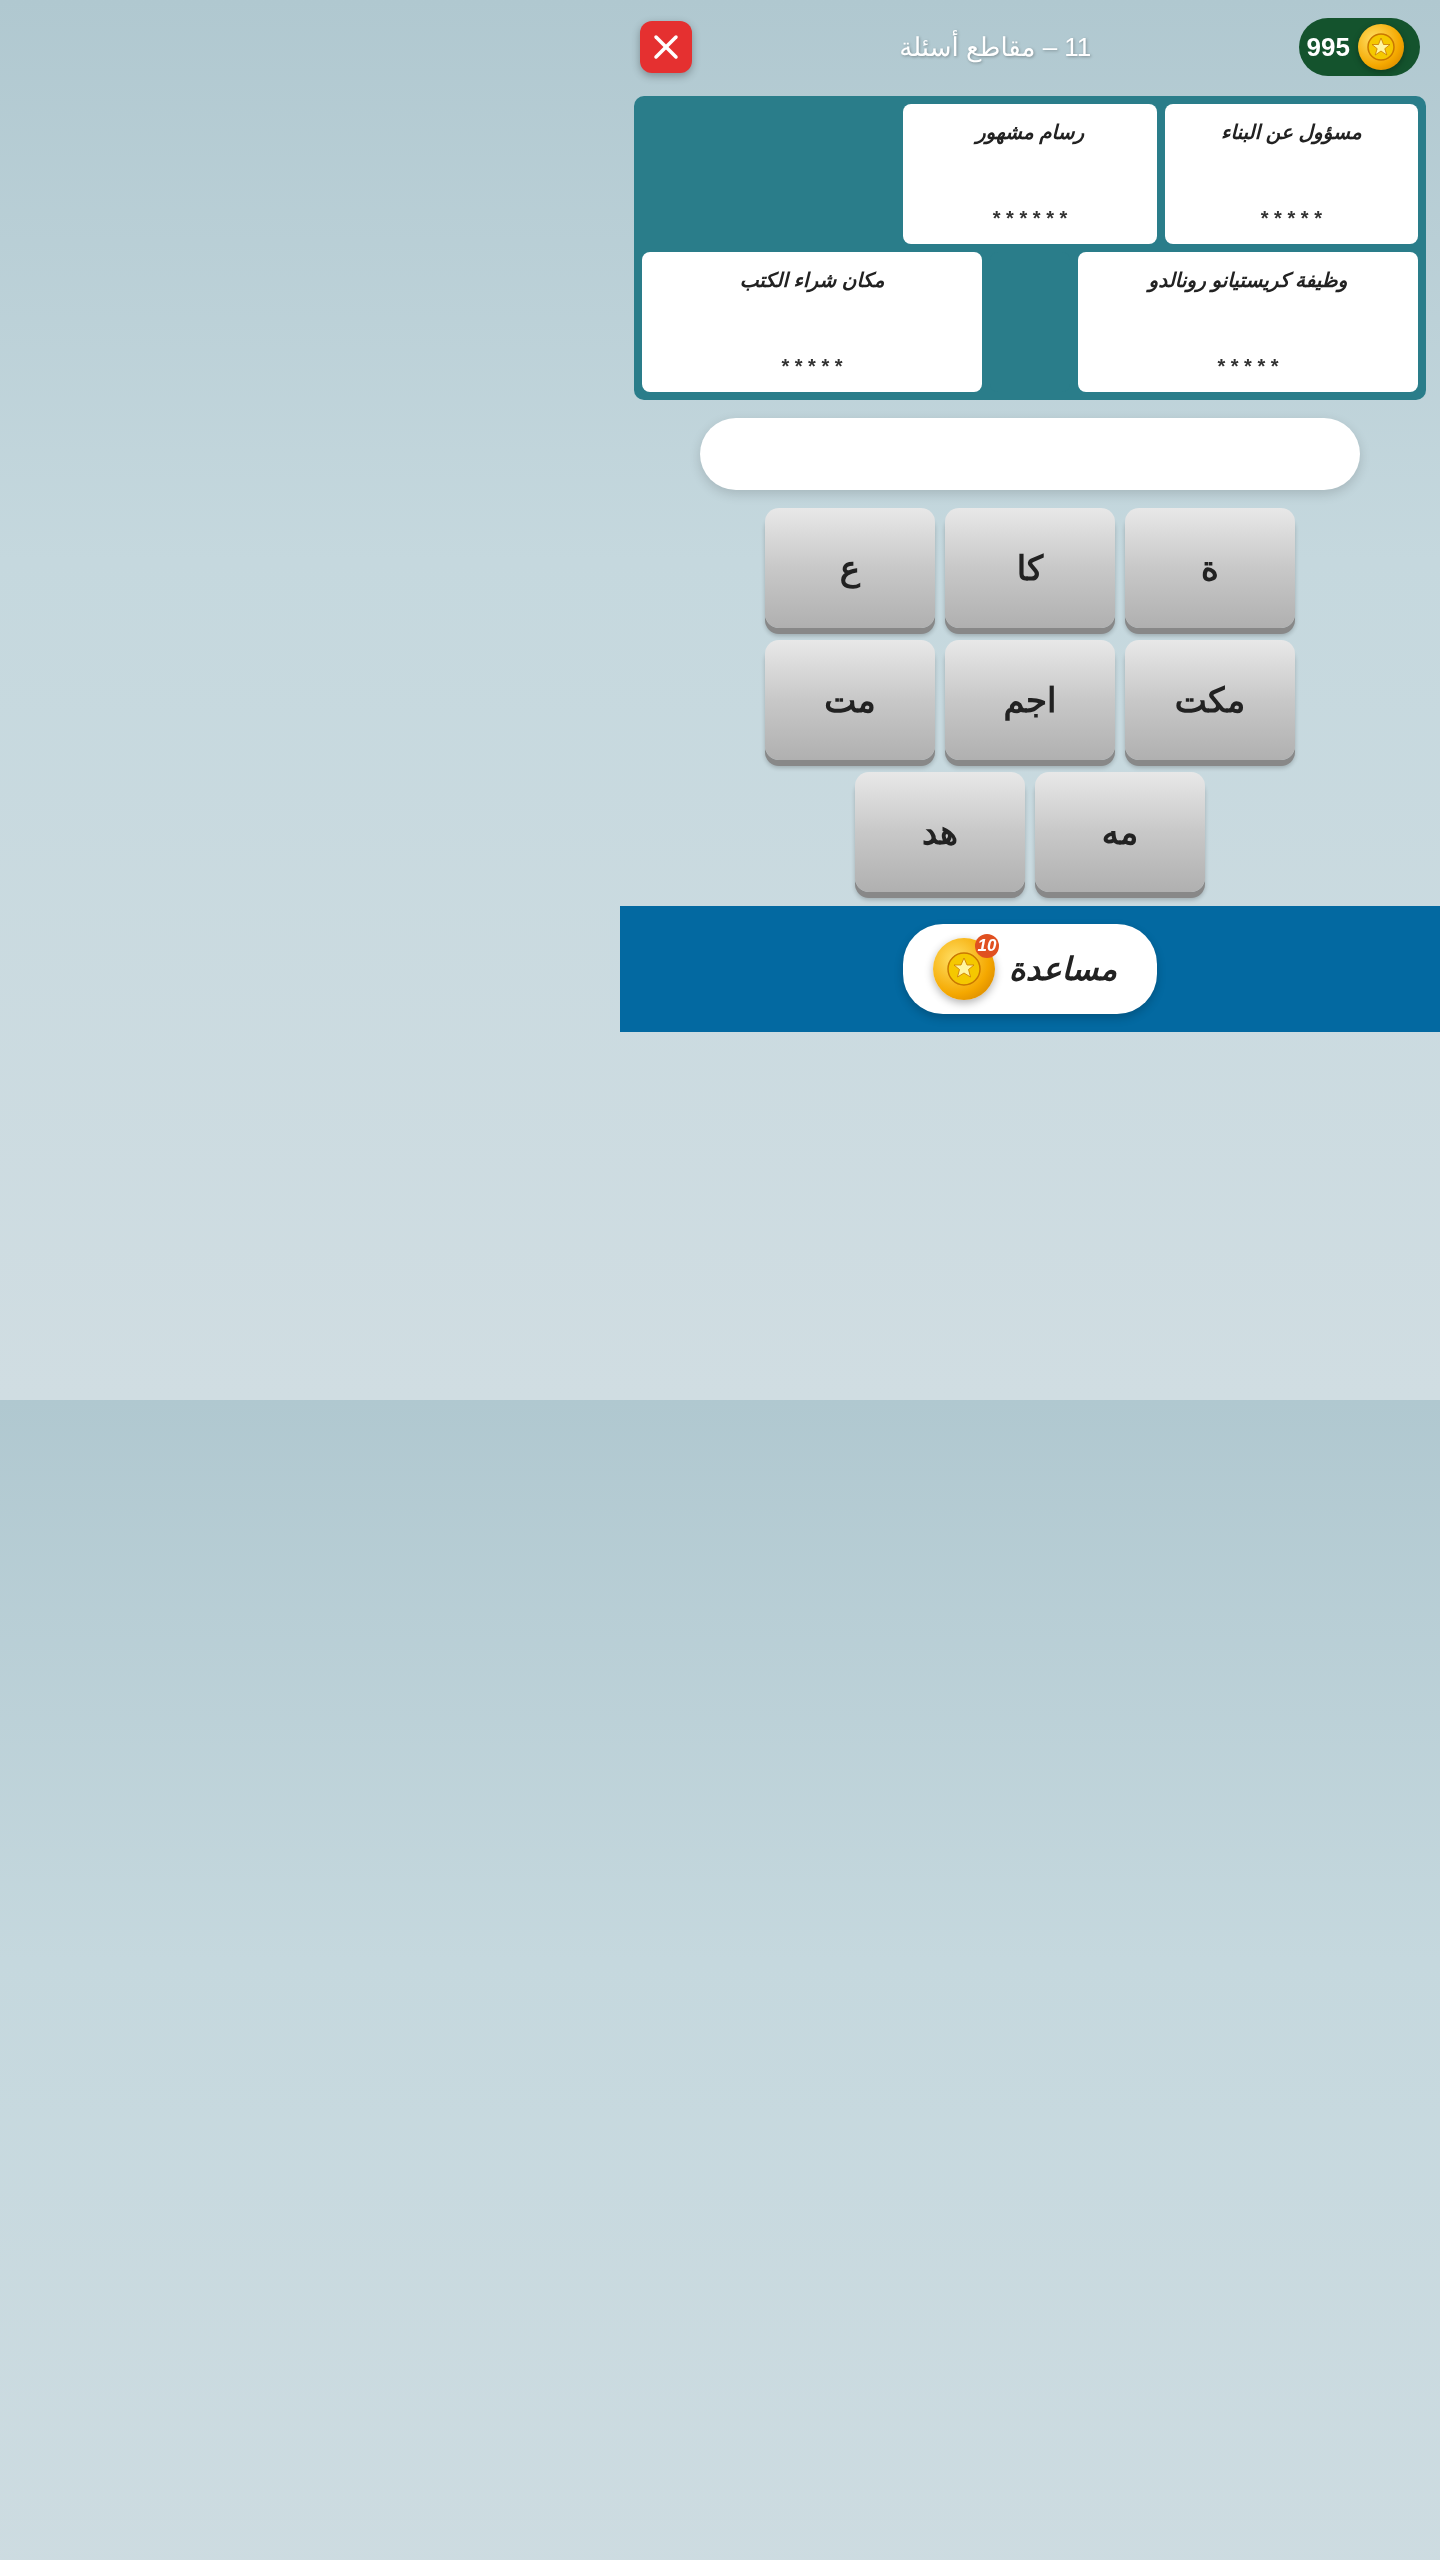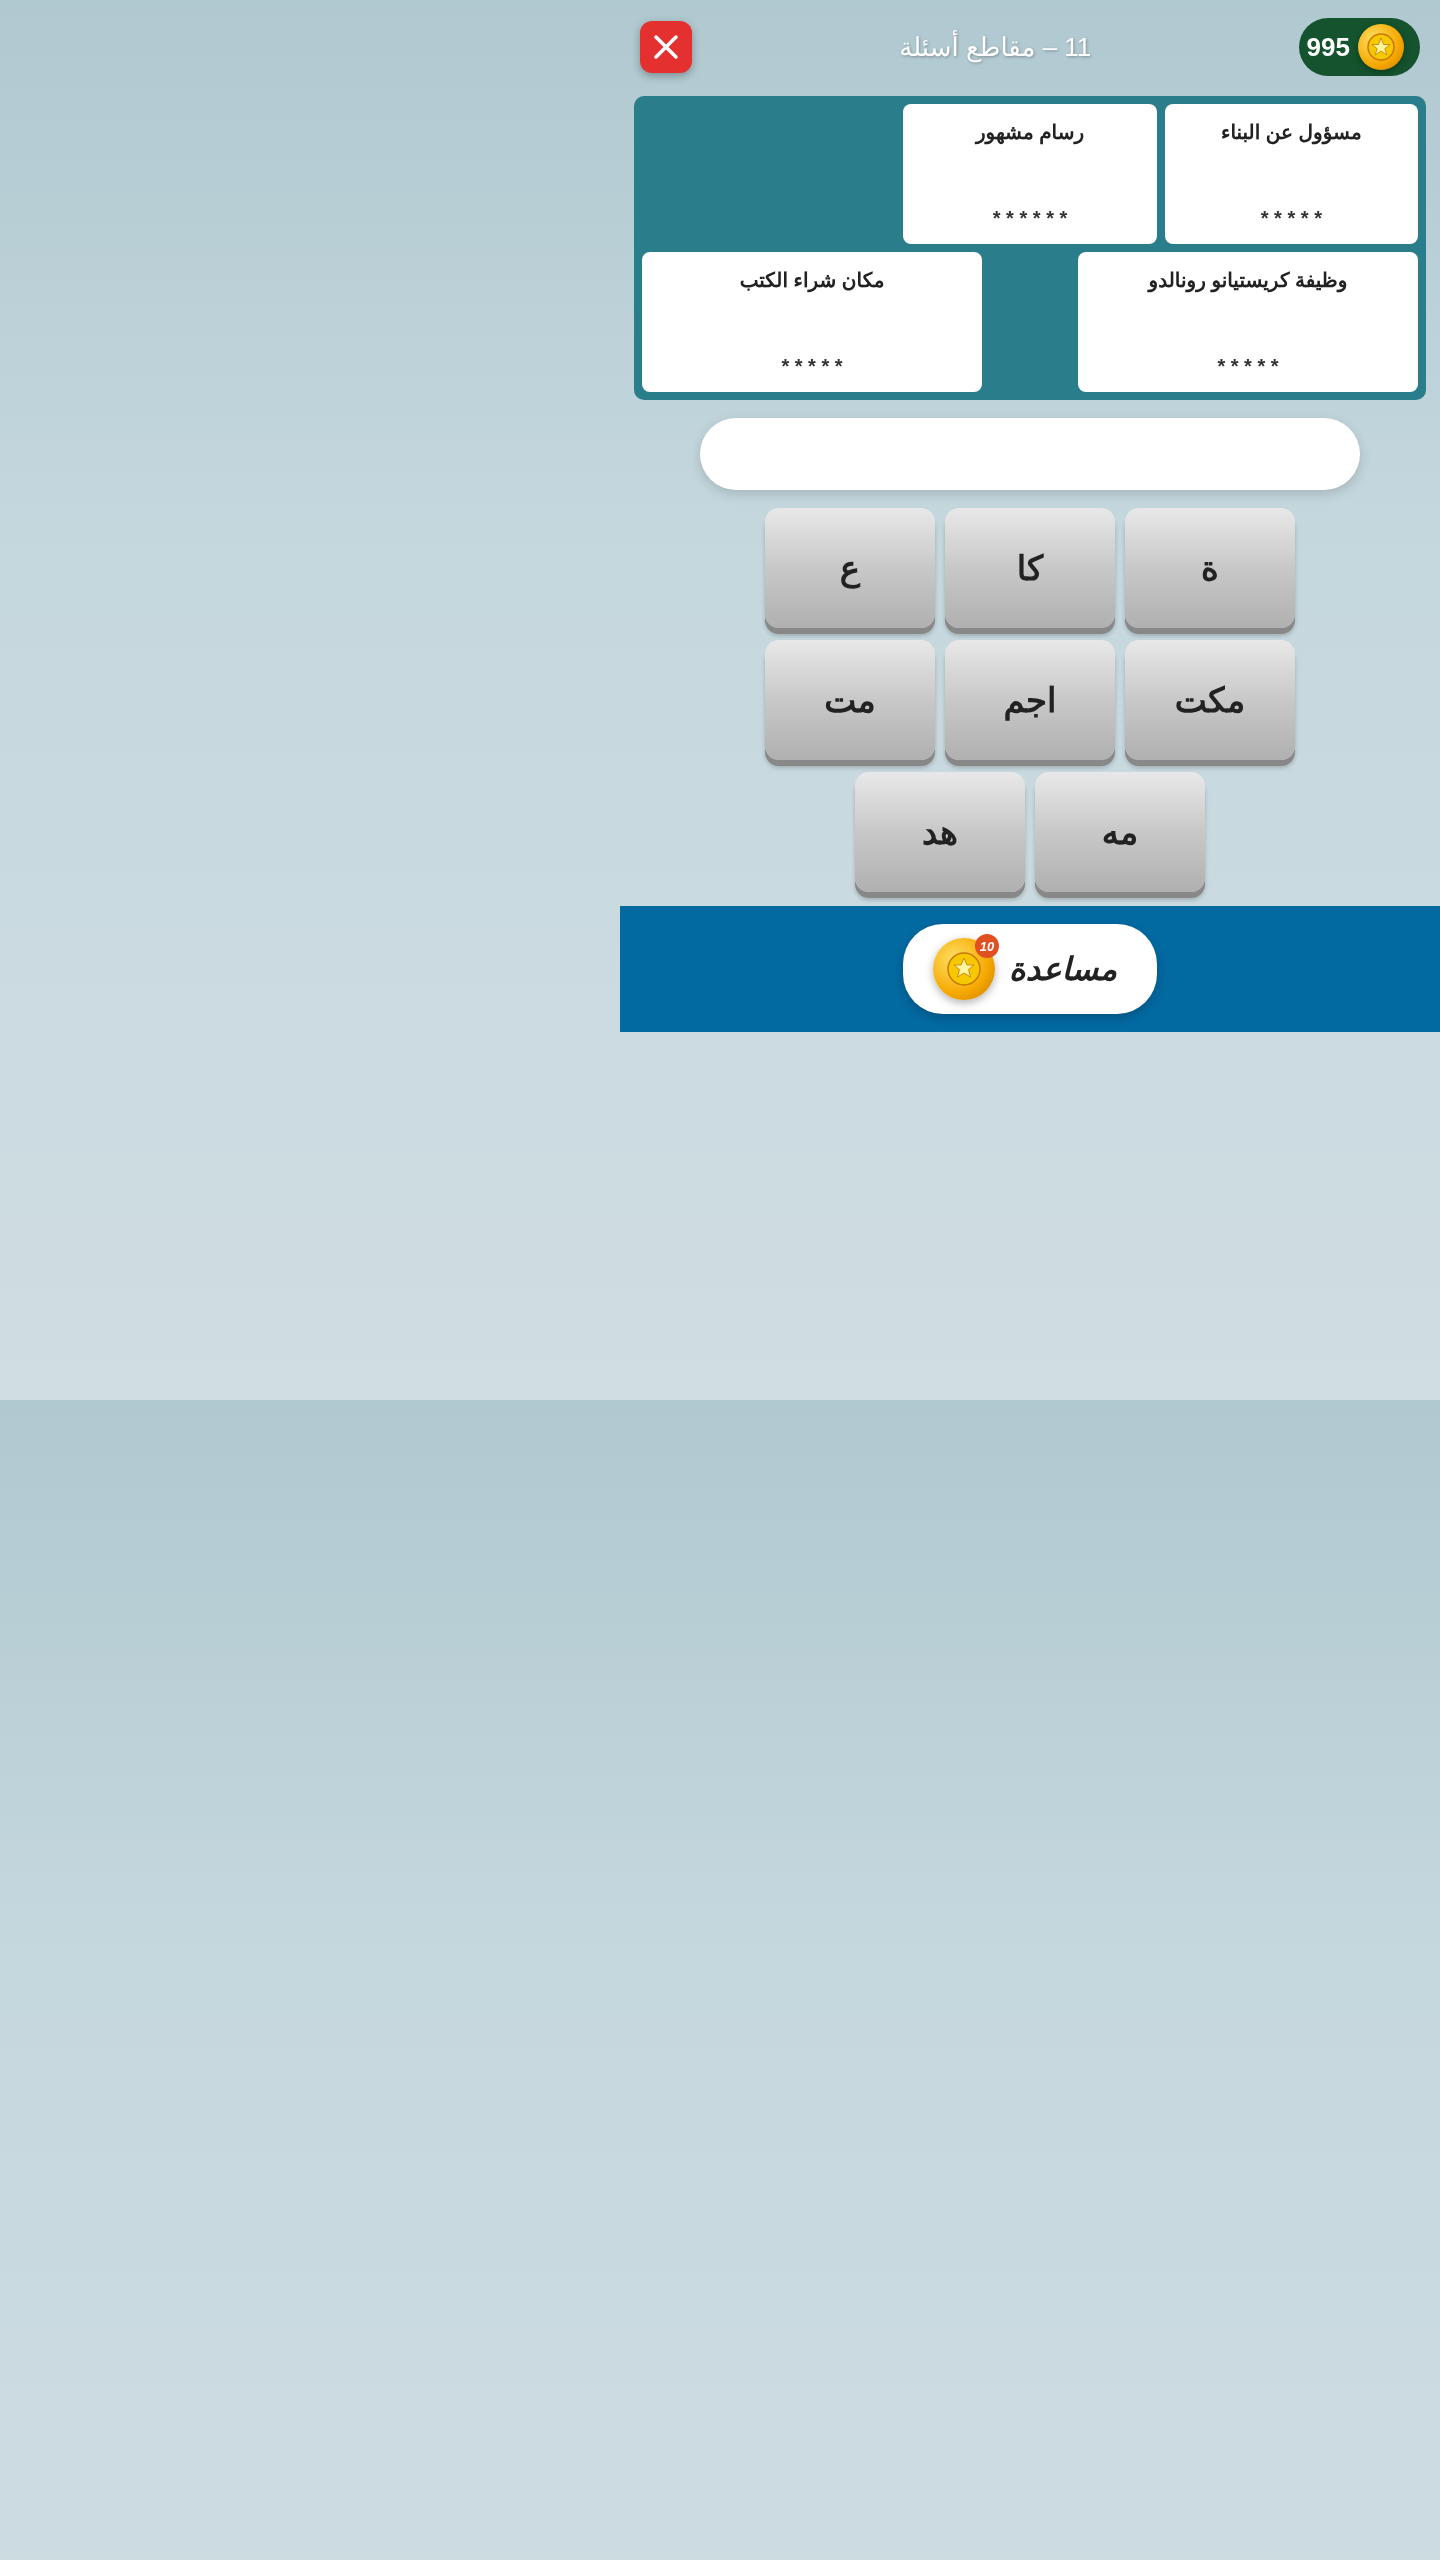--- a/index.html
+++ b/index.html
@@ -110,20 +110,21 @@
       background: #2a7d8a;
       border-radius: 8px;
     }
 
     .cell-clue {
       font-size: 20px;
       font-weight: bold;
       color: #222;
       line-height: 1.4;
       text-align: center;
+      font-style: italic;
     }
 
     .cell-answer {
       font-size: 20px;
       color: #333;
       font-weight: bold;
       margin-top: 10px;
     }
 
     .cell-answer.solved {
@@ -225,21 +226,21 @@
       position: relative;
       box-shadow: 0 3px 8px rgba(0,0,0,0.3);
     }
 
     .help-coin-badge {
       position: absolute;
       top: -4px;
       right: -4px;
       background: #e05020;
       color: white;
-      font-size: 13px;
+      font-size: 17px;
       font-weight: bold;
       border-radius: 50%;
       width: 24px;
       height: 24px;
       display: flex;
       align-items: center;
       justify-content: center;
     }
 
     .help-coin svg {

